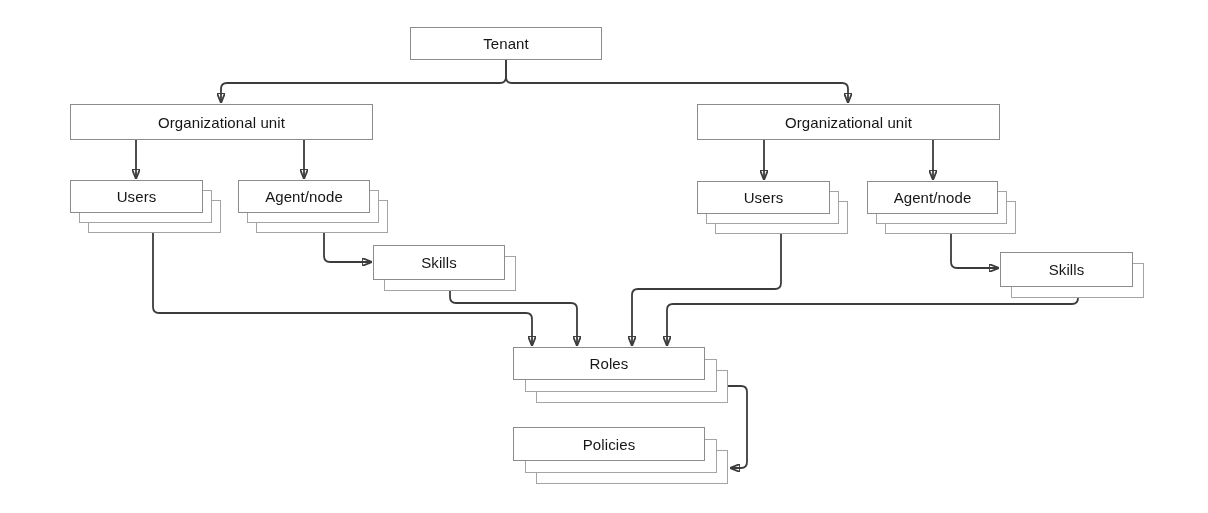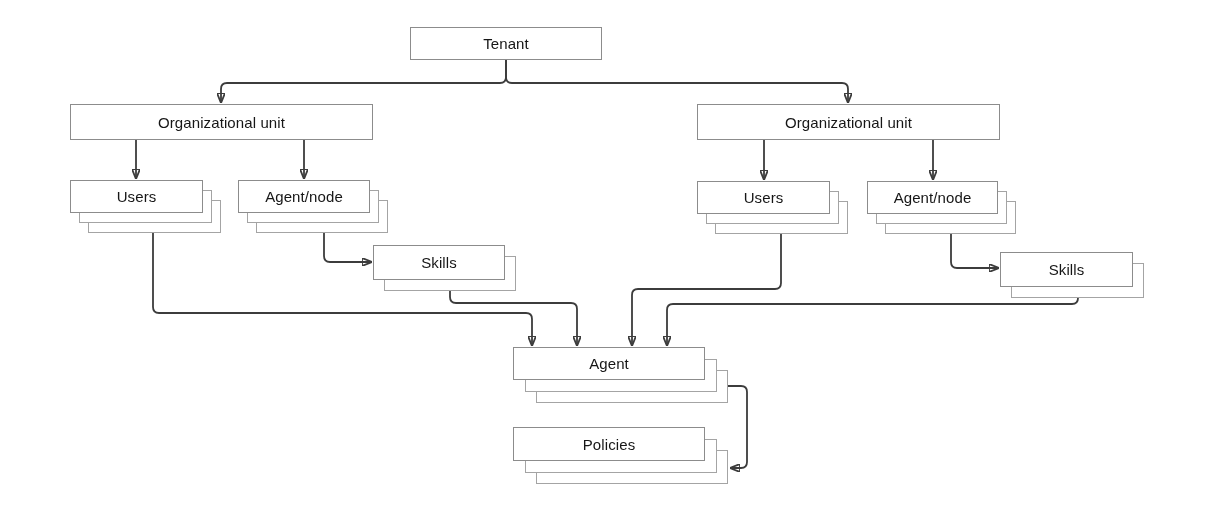--- a/index.html
+++ b/index.html
@@ -138,21 +138,21 @@
     <div class="box shadow s1" style="width:133px; height:35px;"></div>
     <div class="box main" style="width:133px; height:35px;">
       <span class="label">Skills</span>
     </div>
   </div>
 
   <div class="node stack-lg" style="left:513px; top:347px; width:192px; height:33px;">
     <div class="box shadow s2" style="width:192px; height:33px;"></div>
     <div class="box shadow s1" style="width:192px; height:33px;"></div>
     <div class="box main" style="width:192px; height:33px;">
-      <span class="label">Agent</span>
+      <span class="label">Roles</span>
     </div>
   </div>
 
   <div class="node stack-lg" style="left:513px; top:427px; width:192px; height:34px;border-radius:7px;">
     <div class="box shadow s2" style="width:192px; height:34px;"></div>
     <div class="box shadow s1" style="width:192px; height:34px;"></div>
     <div class="box main" style="width:192px; height:34px;">
       <span class="label">Policies</span>
     </div>
   </div>

